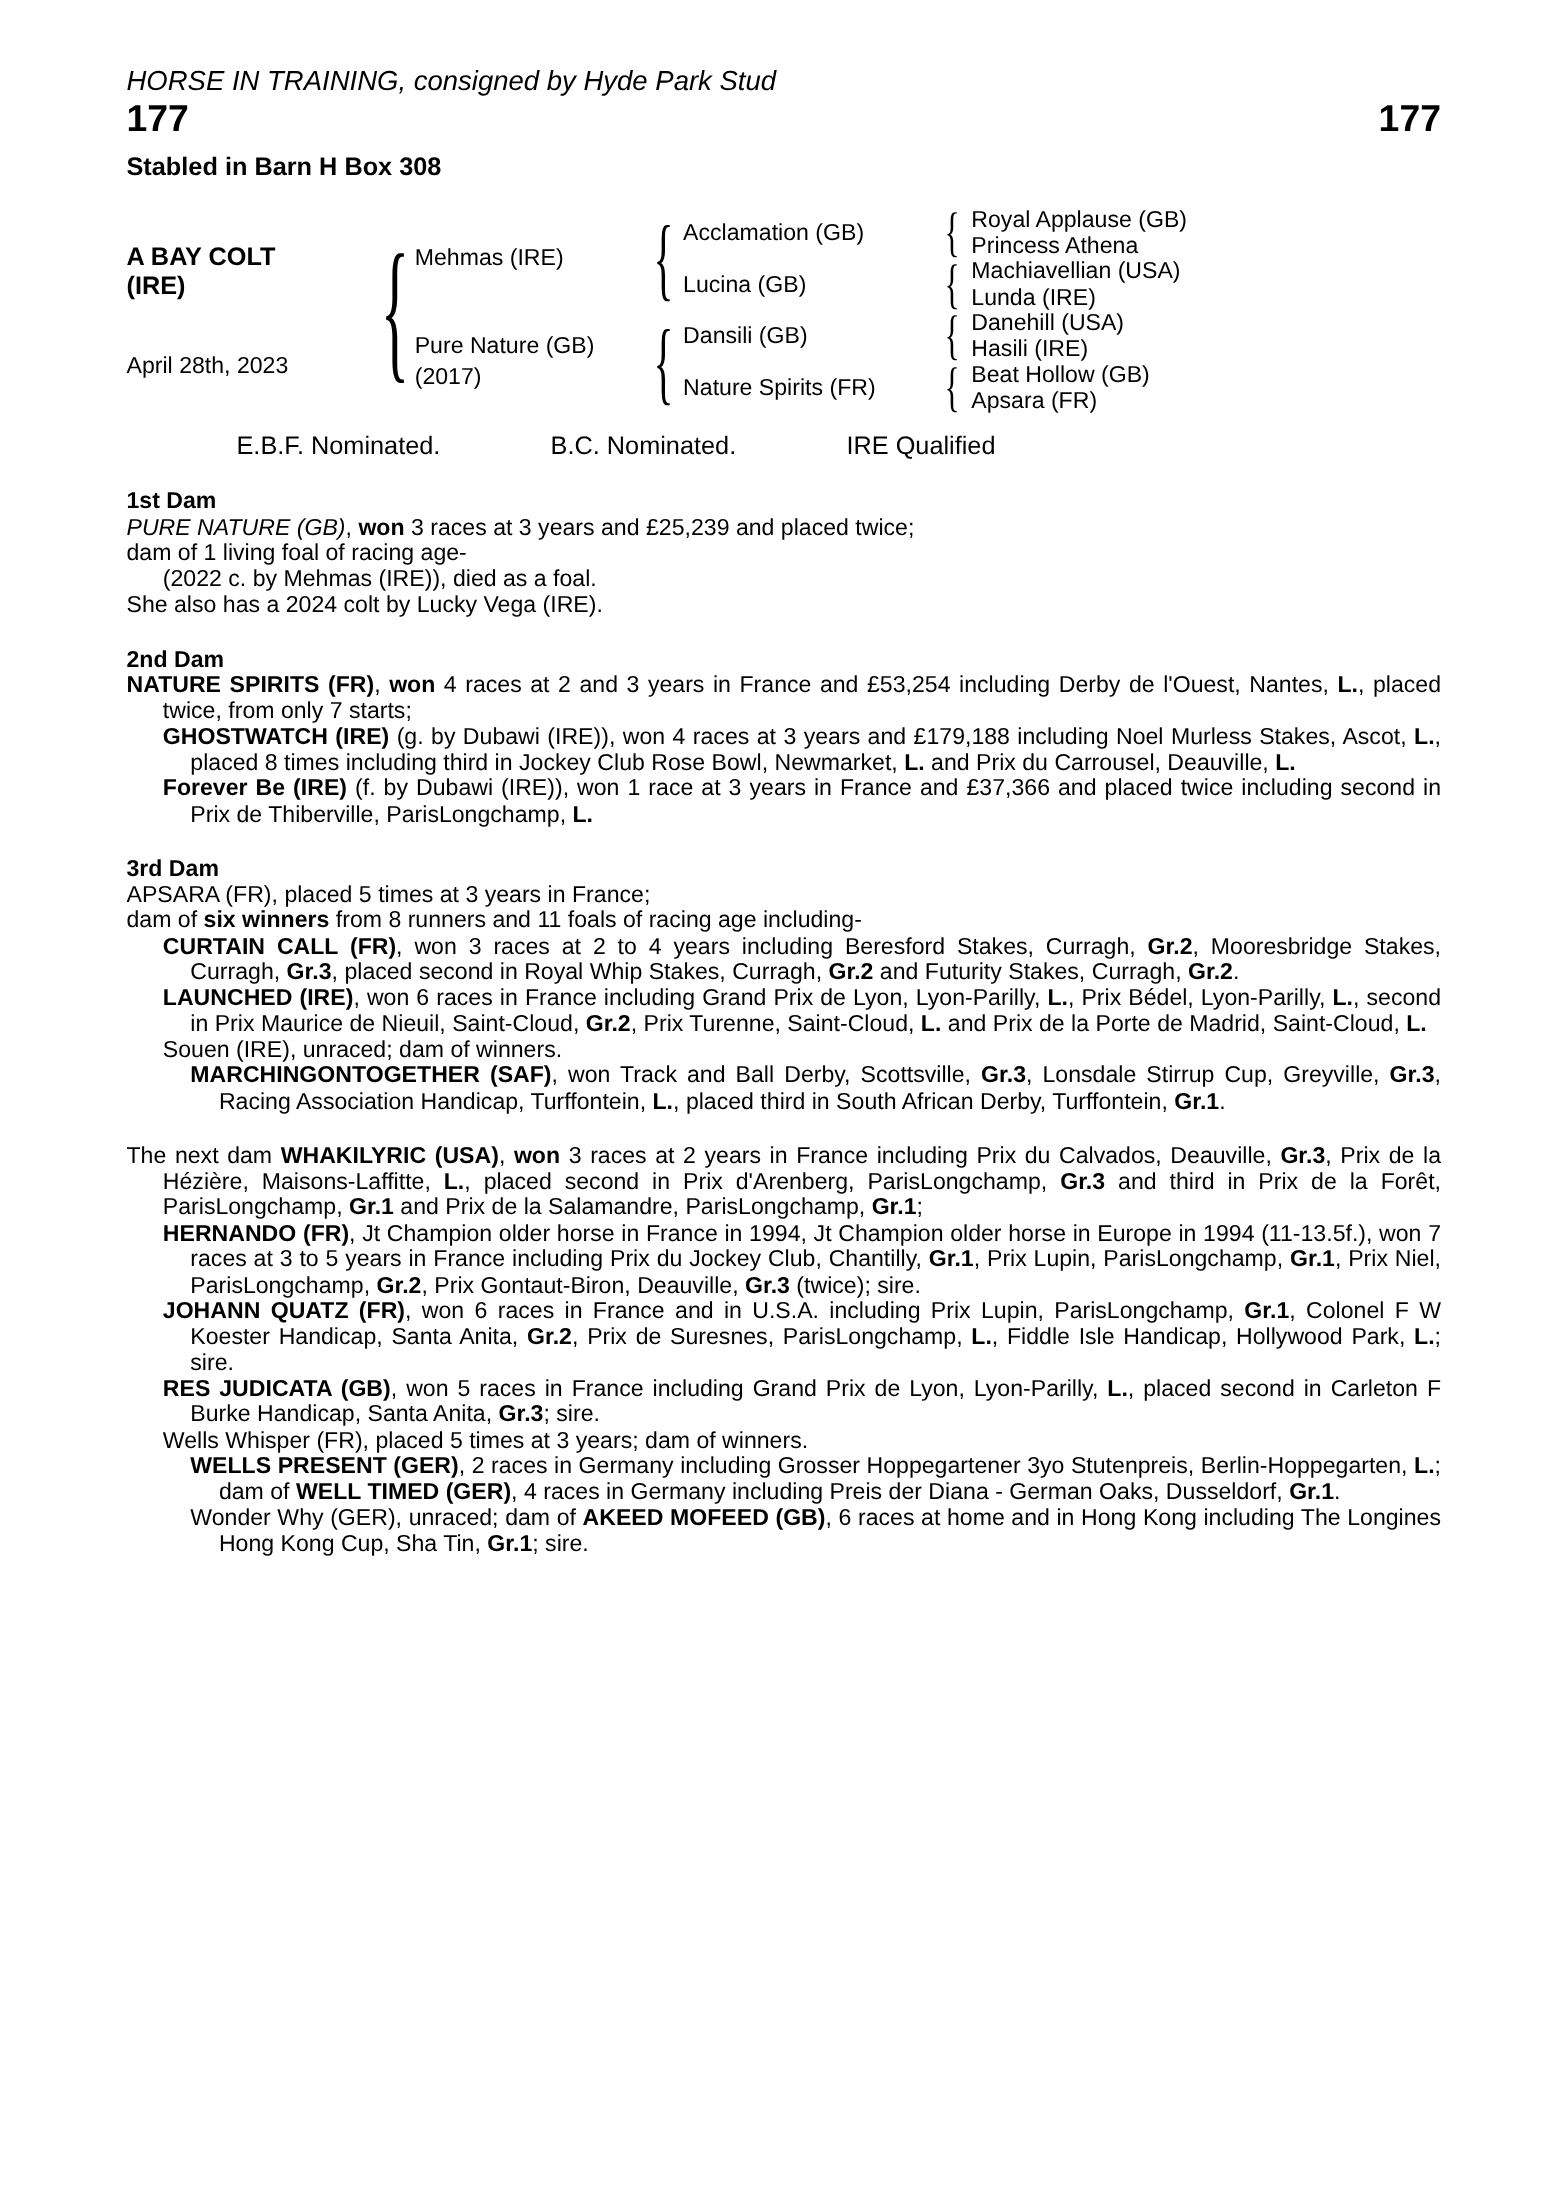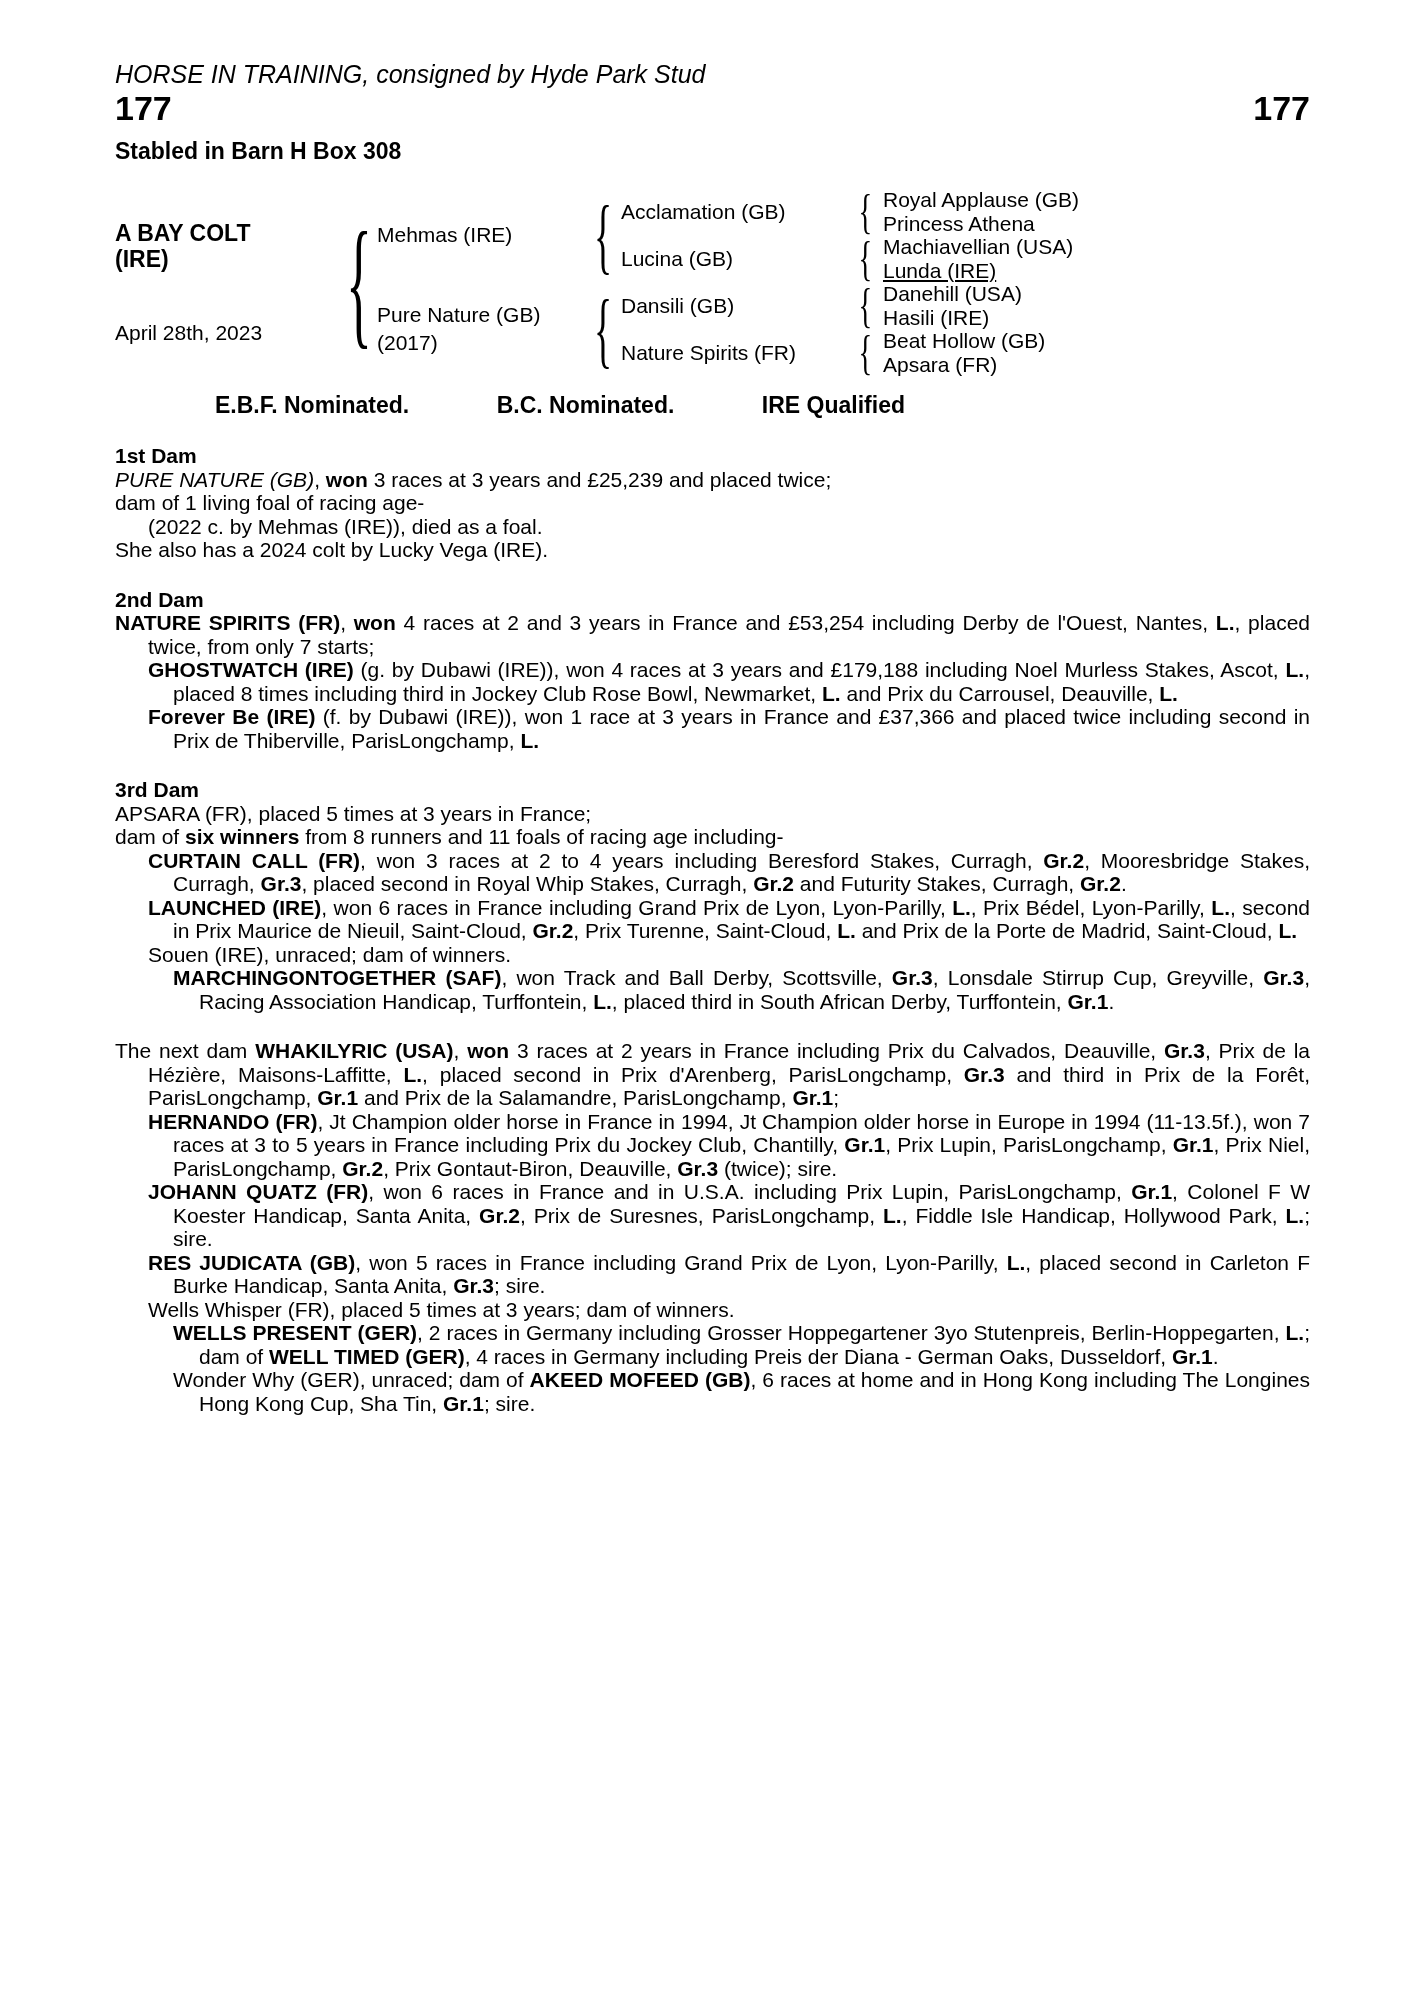--- a/index.html
+++ b/index.html
@@ -31,21 +31,21 @@
     content:"{";
     font-family:"Liberation Serif", serif;
     font-weight:400;display:block;line-height:0.75;
   }
   .brace-2::before{font-size:52px;transform:scale(0.55,0.95);}
   .brace-4::before{font-size:84px;transform:scale(0.45,1.0);}
   .brace-8::before{font-size:150px;transform:scale(0.36,0.95);}
 
   
   .noms{display:flex;justify-content:space-between;width:690px;margin:16px 0 0 100px;
-        font-weight:bold;font-size:23px;line-height:26px;}
+        font-weight:normal;font-size:23px;line-height:26px;}
 
   
   .dam-sections{margin-top:2px;}
   .dam-section{margin-top:26px;}
   .sec-heading{font-weight:bold;line-height:23.5px;}
   .para{margin:0;text-align:justify;line-height:23.5px;}
   .p-flush{padding-left:0;}
   .p-hang{padding-left:33px;text-indent:-33px;}
   .p-sub1{padding-left:33px;}
   .p-level1{padding-left:58px;text-indent:-25px;}
@@ -93,21 +93,21 @@
     <div class="cell single" style="grid-column:5;grid-row:7/9;">Nature Spirits (FR)</div>
 
     <div class="brace brace-2" style="grid-column:6;grid-row:1/3;"></div>
     <div class="brace brace-2" style="grid-column:6;grid-row:3/5;"></div>
     <div class="brace brace-2" style="grid-column:6;grid-row:5/7;"></div>
     <div class="brace brace-2" style="grid-column:6;grid-row:7/9;"></div>
 
     <div class="cell single" style="grid-column:7;grid-row:1;">Royal Applause (GB)</div>
     <div class="cell single" style="grid-column:7;grid-row:2;">Princess Athena</div>
     <div class="cell single" style="grid-column:7;grid-row:3;">Machiavellian (USA)</div>
-    <div class="cell single" style="grid-column:7;grid-row:4;text-decoration:underline;">Lunda (IRE)</div>
+    <div class="cell single" style="grid-column:7;grid-row:4;">Lunda (IRE)</div>
     <div class="cell single" style="grid-column:7;grid-row:5;">Danehill (USA)</div>
     <div class="cell single" style="grid-column:7;grid-row:6;">Hasili (IRE)</div>
     <div class="cell single" style="grid-column:7;grid-row:7;">Beat Hollow (GB)</div>
     <div class="cell single" style="grid-column:7;grid-row:8;">Apsara (FR)</div>
   </div>
 
   <div class="noms">
     <span>E.B.F. Nominated.</span>
     <span>B.C. Nominated.</span>
     <span>IRE Qualified</span>

